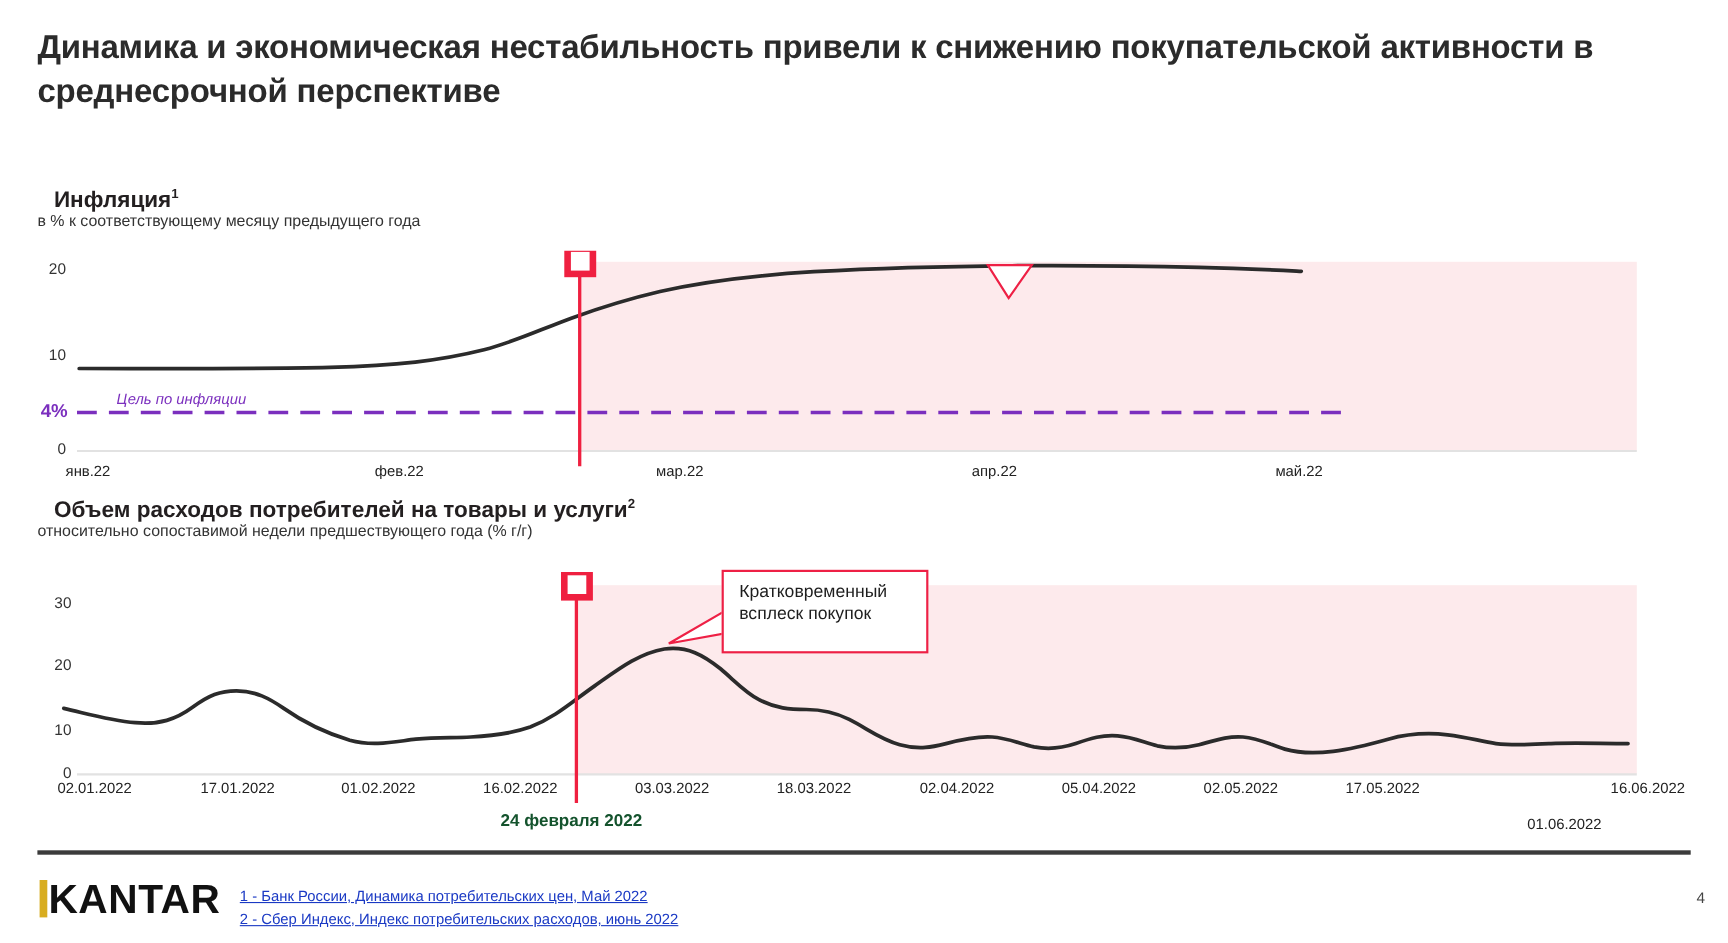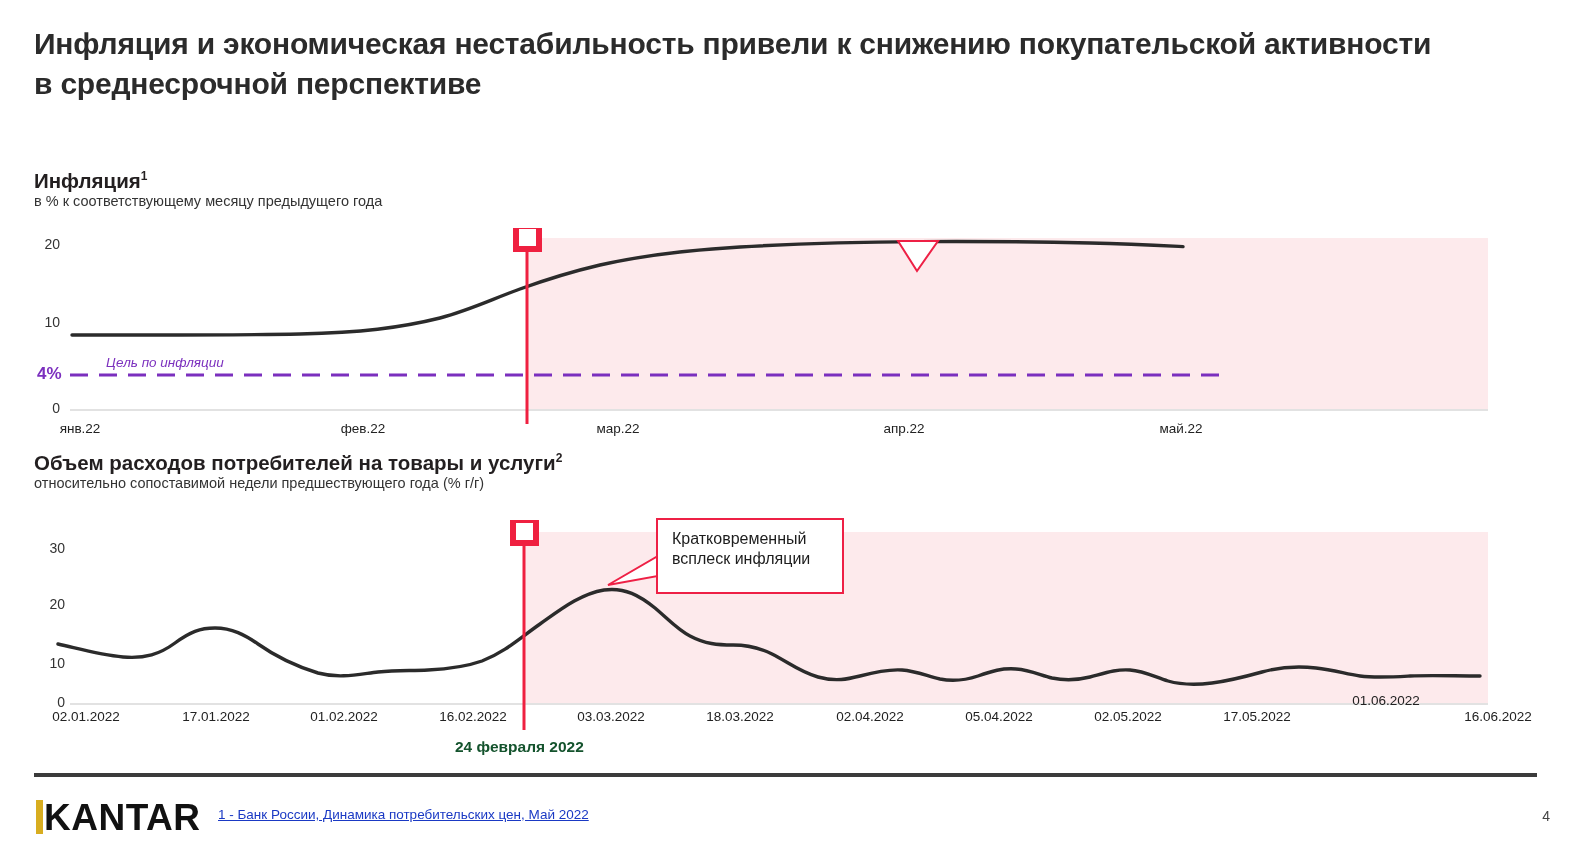--- a/index.html
+++ b/index.html
@@ -39,20 +39,21 @@
   .sec-head {
     position: absolute;
     left: 34px;
   }
   .sec-title {
     font-size: 20.5px;
     font-weight: bold;
     color: #231f20;
     line-height: 1.1;
     white-space: nowrap;
+    margin-left: 15px;
   }
   .sec-title sup { font-size: 12px; vertical-align: super; font-weight: bold; }
   .sec-sub {
     font-size: 14.5px;
     font-weight: normal;
     color: #333333;
     margin-top: 0;
     line-height: 1.2;
     white-space: nowrap;
   }
@@ -162,21 +163,21 @@
     top: 808px;
     font-size: 14px;
     color: #444;
   }
 </style>
 </head>
 <body>
 
 <div class="slide">
 
-  <div class="title">Инфляция и экономическая нестабильность привели к снижению покупательской активности в среднесрочной перспективе</div>
+  <div class="title">Динамика и экономическая нестабильность привели к снижению покупательской активности в среднесрочной перспективе</div>
 
   <div class="sec-head" style="top:170px;">
     <div class="sec-title"><span>Инфляция</span><sup>1</sup></div>
     <div class="sec-sub">в % к соответствующему месяцу предыдущего года</div>
   </div>
 
   <div class="chart" style="left:0px; top:228px;">
     <svg width="1571" height="196" viewBox="0 0 1571 196">
 
       <rect x="527" y="10" width="961" height="172" fill="#fdeaec"></rect>
@@ -269,33 +270,34 @@
   <div class="xlabel" style="left:16px;   top:709px; width:140px;">02.01.2022</div>
   <div class="xlabel" style="left:146px;  top:709px; width:140px;text-align:center;">17.01.2022</div>
   <div class="xlabel" style="left:274px;  top:709px; width:140px;">01.02.2022</div>
   <div class="xlabel" style="left:403px;  top:709px; width:140px;">16.02.2022</div>
   <div class="xlabel" style="left:541px;  top:709px; width:140px;">03.03.2022</div>
   <div class="xlabel" style="left:670px;  top:709px; width:140px;">18.03.2022</div>
   <div class="xlabel" style="left:800px;  top:709px; width:140px;">02.04.2022</div>
   <div class="xlabel" style="left:929px;  top:709px; width:140px;">05.04.2022</div>
   <div class="xlabel" style="left:1058px; top:709px; width:140px;">02.05.2022</div>
   <div class="xlabel" style="left:1187px; top:709px; width:140px;">17.05.2022</div>
-  <div class="xlabel" style="left:1316px; top:693px; width:140px;">01.06.2022</div>
+  <div class="xlabel" style="left:1316px; top:742px; width:140px;text-align:right;">01.06.2022</div>
   <div class="xlabel" style="left:1428px; top:709px; width:140px;">16.06.2022</div>
 
   <div class="callout" style="left:656px; top:518px; width:188px; height:76px;">
     <div class="c1">Кратковременный</div>
-    <div class="c1">всплеск инфляции</div>
+    <div class="c1">всплеск покупок</div>
   </div>
 
   <div class="event-label" style="left:455px; top:738px;">24 февраля 2022</div>
 
   <div class="rule"></div>
 
   <div class="logo"><span class="bar"></span><span class="txt">KANTAR</span></div>
 
   <div class="foot-links">
     <a href="#">1 - Банк России, Динамика потребительских цен, Май 2022</a>
+    <a href="#">2 - Сбер Индекс, Индекс потребительских расходов, июнь 2022</a>
   </div>
 
   <div class="pageno">4</div>
 
 </div>
 
 </body></html>

